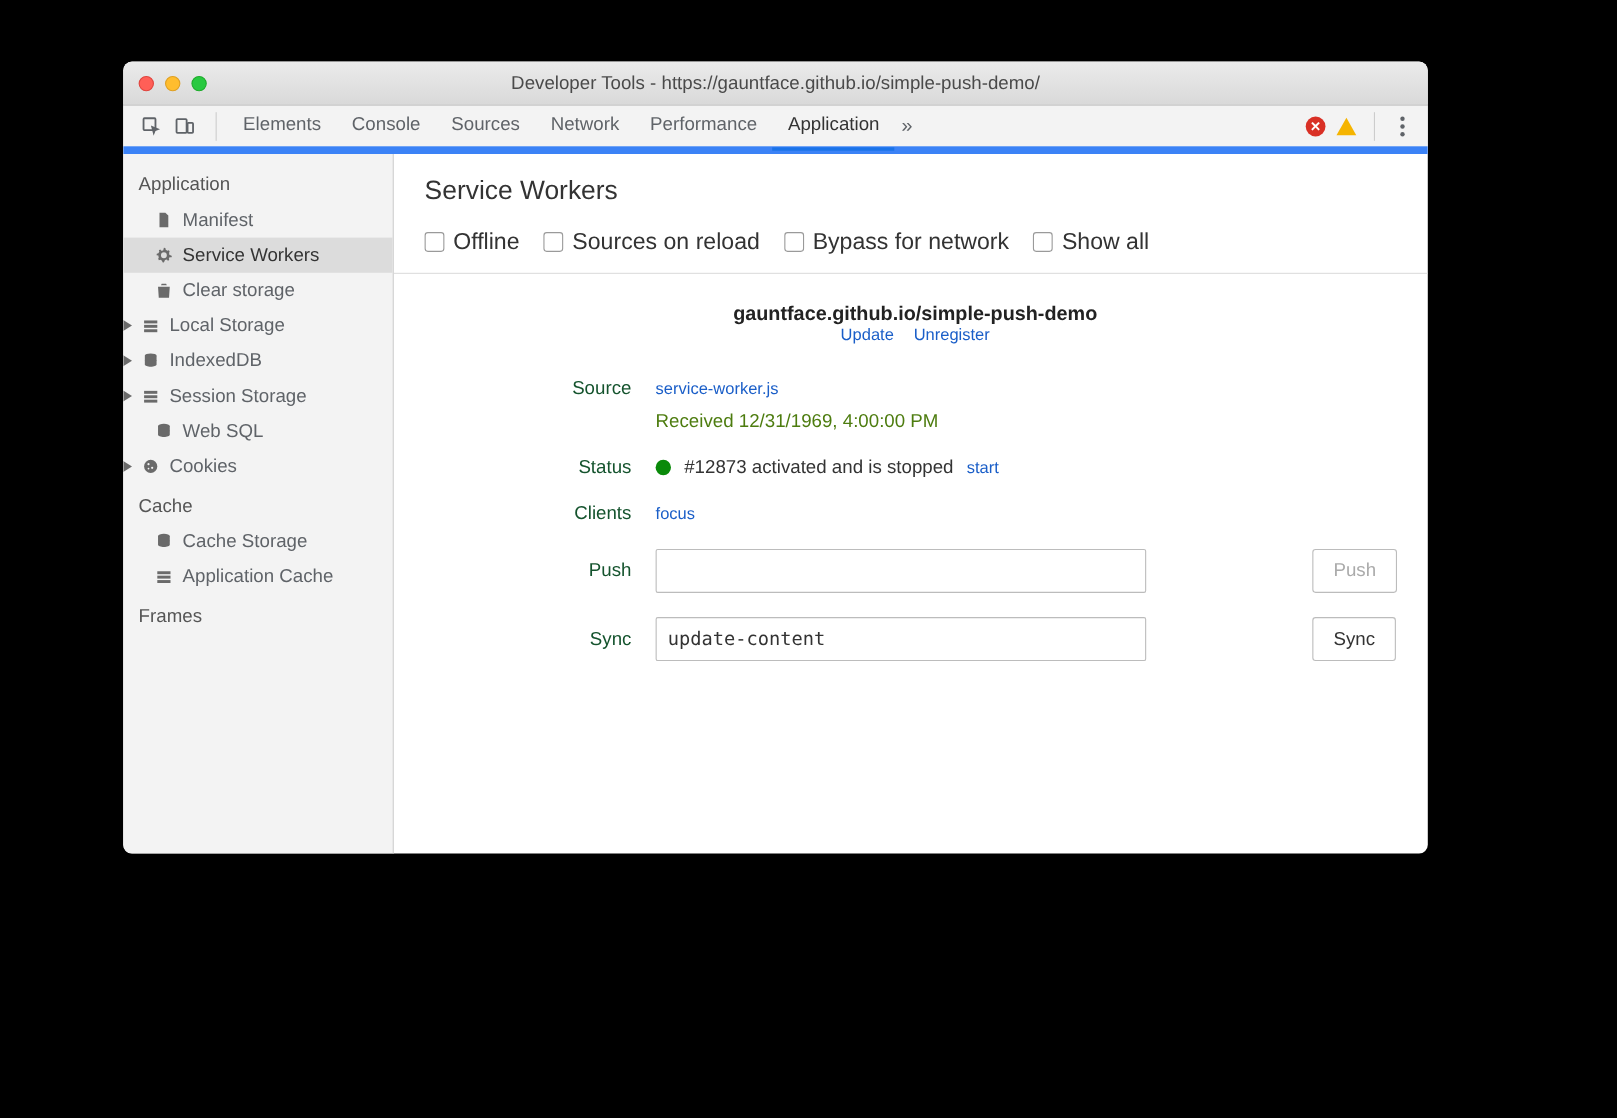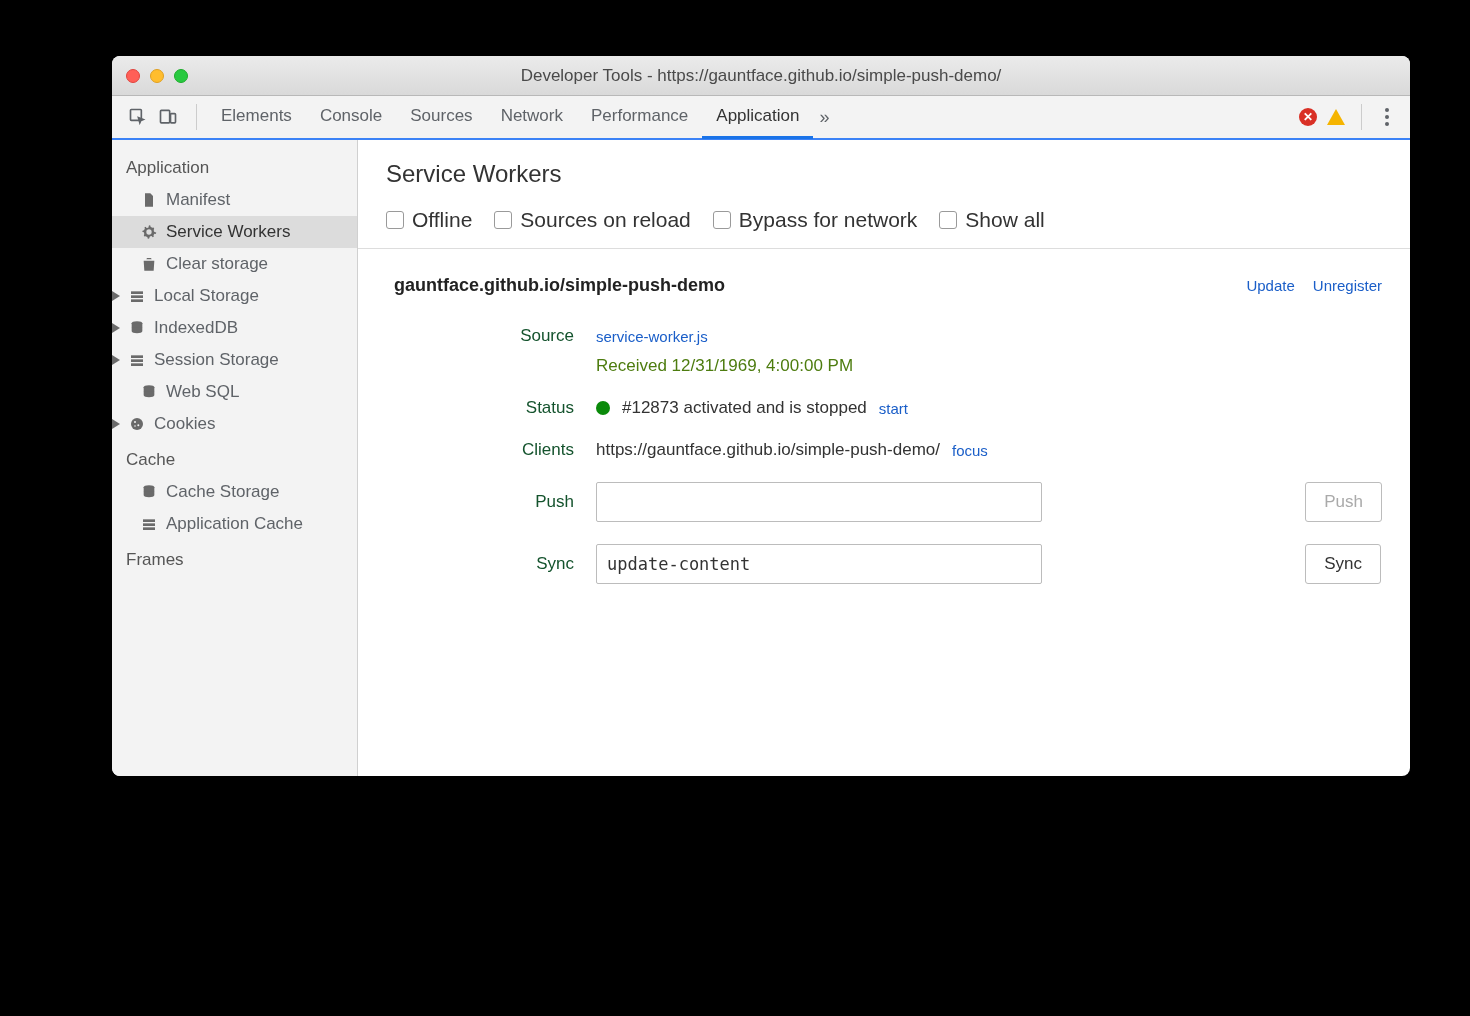--- a/index.html
+++ b/index.html
@@ -7,21 +7,21 @@
     font-family: -apple-system, BlinkMacSystemFont, "Helvetica Neue", Arial, sans-serif;
     background: #000;
     width: 1470px;
     height: 1016px;
     position: relative;
   }
   .window {
     position: absolute;
     left: 112px;
     top: 56px;
-    width: 1298px;
+    width: 1186px;
     height: 720px;
     background: #fff;
     border-radius: 8px;
     box-shadow: 0 20px 60px rgba(0,0,0,0.5);
     overflow: hidden;
     display: flex;
     flex-direction: column;
   }
   .titlebar {
     height: 40px;
@@ -44,21 +44,21 @@
     position: absolute;
     left: 0; right: 0;
     text-align: center;
     font-size: 17px;
     color: #4a4a4a;
     pointer-events: none;
   }
   .toolbar {
     height: 44px;
     background: #f3f3f3;
-    border-bottom: 2px solid #3b82f6;
+    border-bottom: 7px solid #3b82f6;
     display: flex;
     align-items: center;
     padding: 0 8px;
     gap: 4px;
   }
   .toolbar-left-icons {
     display: flex;
     align-items: center;
     gap: 10px;
     padding: 0 8px;
@@ -119,20 +119,21 @@
     padding: 20px 28px 12px;
   }
   .main-title { font-size: 24px; color: #333; }
   .checks { display: flex; gap: 22px; padding: 8px 28px 16px; align-items:center;}
   .check { display: flex; gap: 8px; align-items: center; font-size: 21px; color: #333; }
   .checkbox { width: 18px; height: 18px; border: 1.5px solid #9a9a9a; border-radius: 3px; background:#fff;}
   .divider { height:1px; background:#ddd; }
   .scope-row {
     display:flex; align-items:center; justify-content:space-between;
     padding: 26px 28px 10px 36px;
+    flex-direction: column;
   }
   .scope-name { font-size: 18px; font-weight: 700; color:#222; }
   .scope-links { display:flex; gap:18px; }
   .link { color:#1a5ec8; cursor:pointer; font-size:15px;}
   .grid {
     display: grid;
     grid-template-columns: 200px 1fr auto;
     row-gap: 22px;
     column-gap: 18px;
     padding: 20px 28px 28px 20px;
@@ -360,21 +361,20 @@
         <div class="label">Status</div>
         <div class="val">
           <span class="status-dot"></span>
           <span>#12873 activated and is stopped</span>
           <span class="link">start</span>
         </div>
         <div class="row-spacer"></div>
 
         <div class="label">Clients</div>
         <div class="val">
-          <span>https://gauntface.github.io/simple-push-demo/</span>
           <span class="link">focus</span>
         </div>
         <div class="row-spacer"></div>
 
         <div class="label">Push</div>
         <div class="val">
             <input class="txtinput" placeholder="" style="">
           </div>
         <div><button class="btn disabled">Push</button></div>
 

